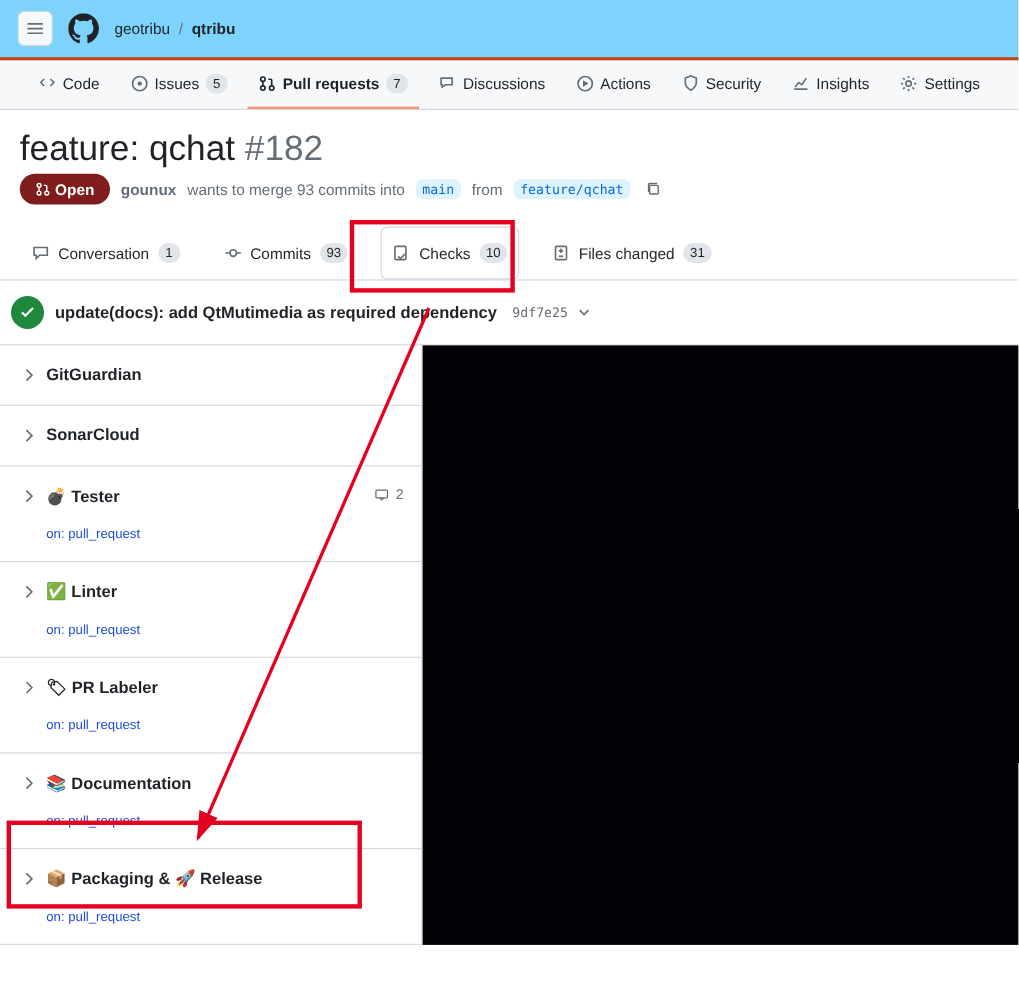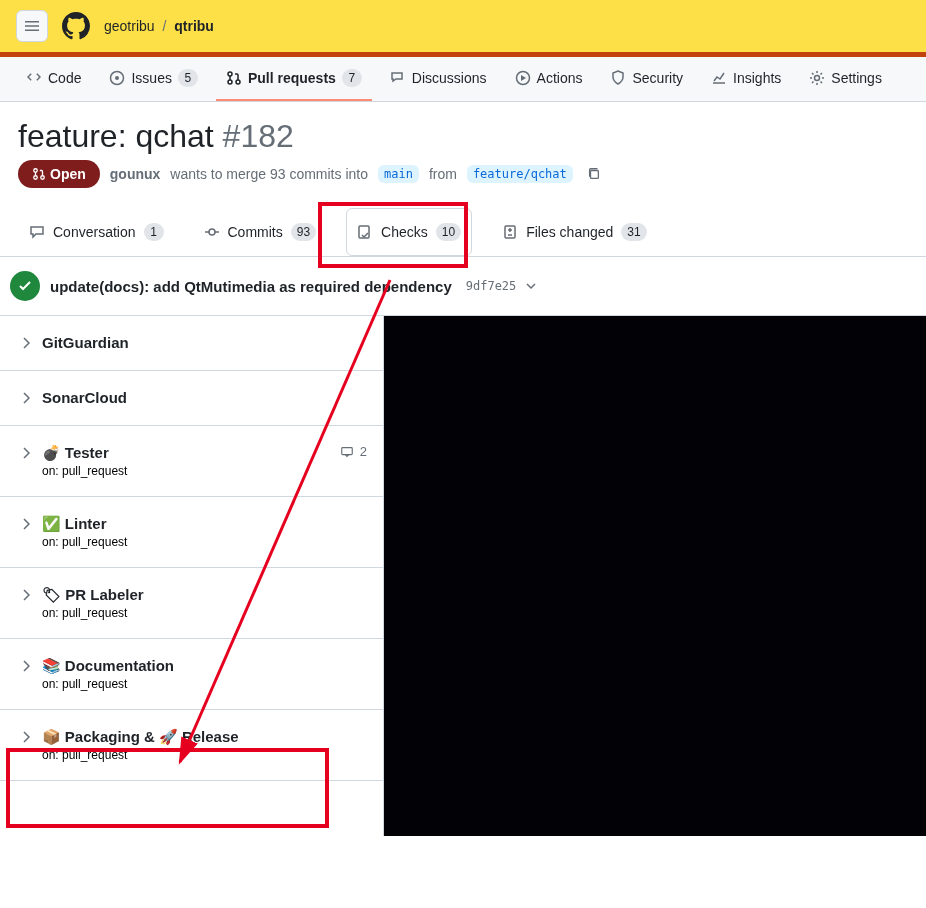--- a/index.html
+++ b/index.html
@@ -1,24 +1,24 @@
 <!DOCTYPE html>
 <html><head>
 <meta charset="utf-8">
 <style>
 * { box-sizing: border-box; margin: 0; padding: 0; }
 body { font-family: -apple-system, BlinkMacSystemFont, "Segoe UI", Helvetica, Arial, sans-serif; font-size: 14px; color: #1f2328; background: #ffffff; width: 926px; }
-.topbar { display: flex; align-items: center; padding: 10px 16px; background: #fde047; border-bottom: 5px solid #c2410c; gap: 12px; }
+.topbar { display: flex; align-items: center; padding: 10px 16px; background: #7dd3fc; border-bottom: 3px solid #c2410c; gap: 12px; }
 .menu-btn { width: 32px; height: 32px; border: 1px solid #d0d7de; border-radius: 6px; display: flex; align-items: center; justify-content: center; background: #f6f8fa; }
 .logo { width: 32px; height: 32px; display: flex; align-items: center; justify-content: center; }
 .breadcrumb { font-size: 14px; color: #1f2328; }
 .breadcrumb a { color: #1f2328; text-decoration: none; }
 .breadcrumb .sep { color: #656d76; margin: 0 4px; }
 .breadcrumb .repo { font-weight: 600; }
-.repo-nav { display: flex; align-items: center; padding: 0 16px; background: #f6f8fa; border-bottom: 1px solid #d0d7de; gap: 8px; }
+.repo-nav { display: flex; align-items: center; padding: 0 16px; background: #f6f8fa; border-bottom: 1px solid #d0d7de; gap: 8px; justify-content: center; }
 .nav-item { display: flex; align-items: center; padding: 12px 10px; gap: 6px; color: #1f2328; font-size: 14px; border-bottom: 2px solid transparent; cursor: pointer; }
 .nav-item.active { font-weight: 600; border-bottom-color: #fd8c73; }
 .nav-item .counter { background: #e1e4e8; border-radius: 999px; padding: 0 6px; font-size: 12px; min-width: 20px; text-align: center; line-height: 18px; color: #1f2328; font-weight: 400; }
 .nav-icon { width: 16px; height: 16px; fill: #656d76; }
 .pr-header { padding: 16px 18px 20px; }
 .pr-title { font-size: 32px; font-weight: 400; margin-bottom: 5px; }
 .pr-title .num { color: #656d76; font-weight: 300; }
 .state-row { display: flex; align-items: center; gap: 10px; font-size: 14px; color: #656d76; }
 .state-badge { background: #7f1d1d; color: #fff; border-radius: 999px; padding: 6px 14px; font-weight: 700; display: flex; align-items: center; gap: 4px; }
 .state-row .user { font-weight: 600; color: #656d76; }
@@ -33,21 +33,21 @@
 .status-circle { width: 30px; height: 30px; background: #1f883d; border-radius: 50%; display: flex; align-items: center; justify-content: center; }
 .commit-msg { font-weight: 600; font-size: 15px; }
 .commit-sha { color: #656d76; font-family: ui-monospace, monospace; font-size: 12px; margin-left: 4px; }
 .layout-row { display: flex; }
 .checks-sidebar { width: 384px; border-right: 1px solid #d0d7de; position: relative; }
 .preview-area { flex: 1; background: #020206; min-height: 520px; }
 .check-item { display: flex; align-items: flex-start; padding: 18px 16px 18px 22px; border-bottom: 1px solid #d0d7de; gap: 10px; cursor: pointer; }
 .check-chevron { width: 10px; color: #656d76; margin-top: 2px; }
 .check-body { flex: 1; }
 .check-name { font-weight: 600; font-size: 15px; }
-.check-sub { font-size: 12px; color: #000000; margin-top: 2px; }
+.check-sub { font-size: 12px; color: #1d4ed8; margin-top: 18px; }
 .check-meta { display: flex; align-items: center; gap: 6px; color: #656d76; font-size: 13px; }
 .red-box-2 { position: absolute; border: 4px solid #e6001f; left: 6px; top: 432px; width: 323px; height: 80px; pointer-events: none; }
 svg.arrow-annot { position: absolute; pointer-events: none; }
 </style>
 </head>
 <body>
 
 <div class="topbar">
   <div class="menu-btn">
     <svg width="16" height="16" viewBox="0 0 16 16">

